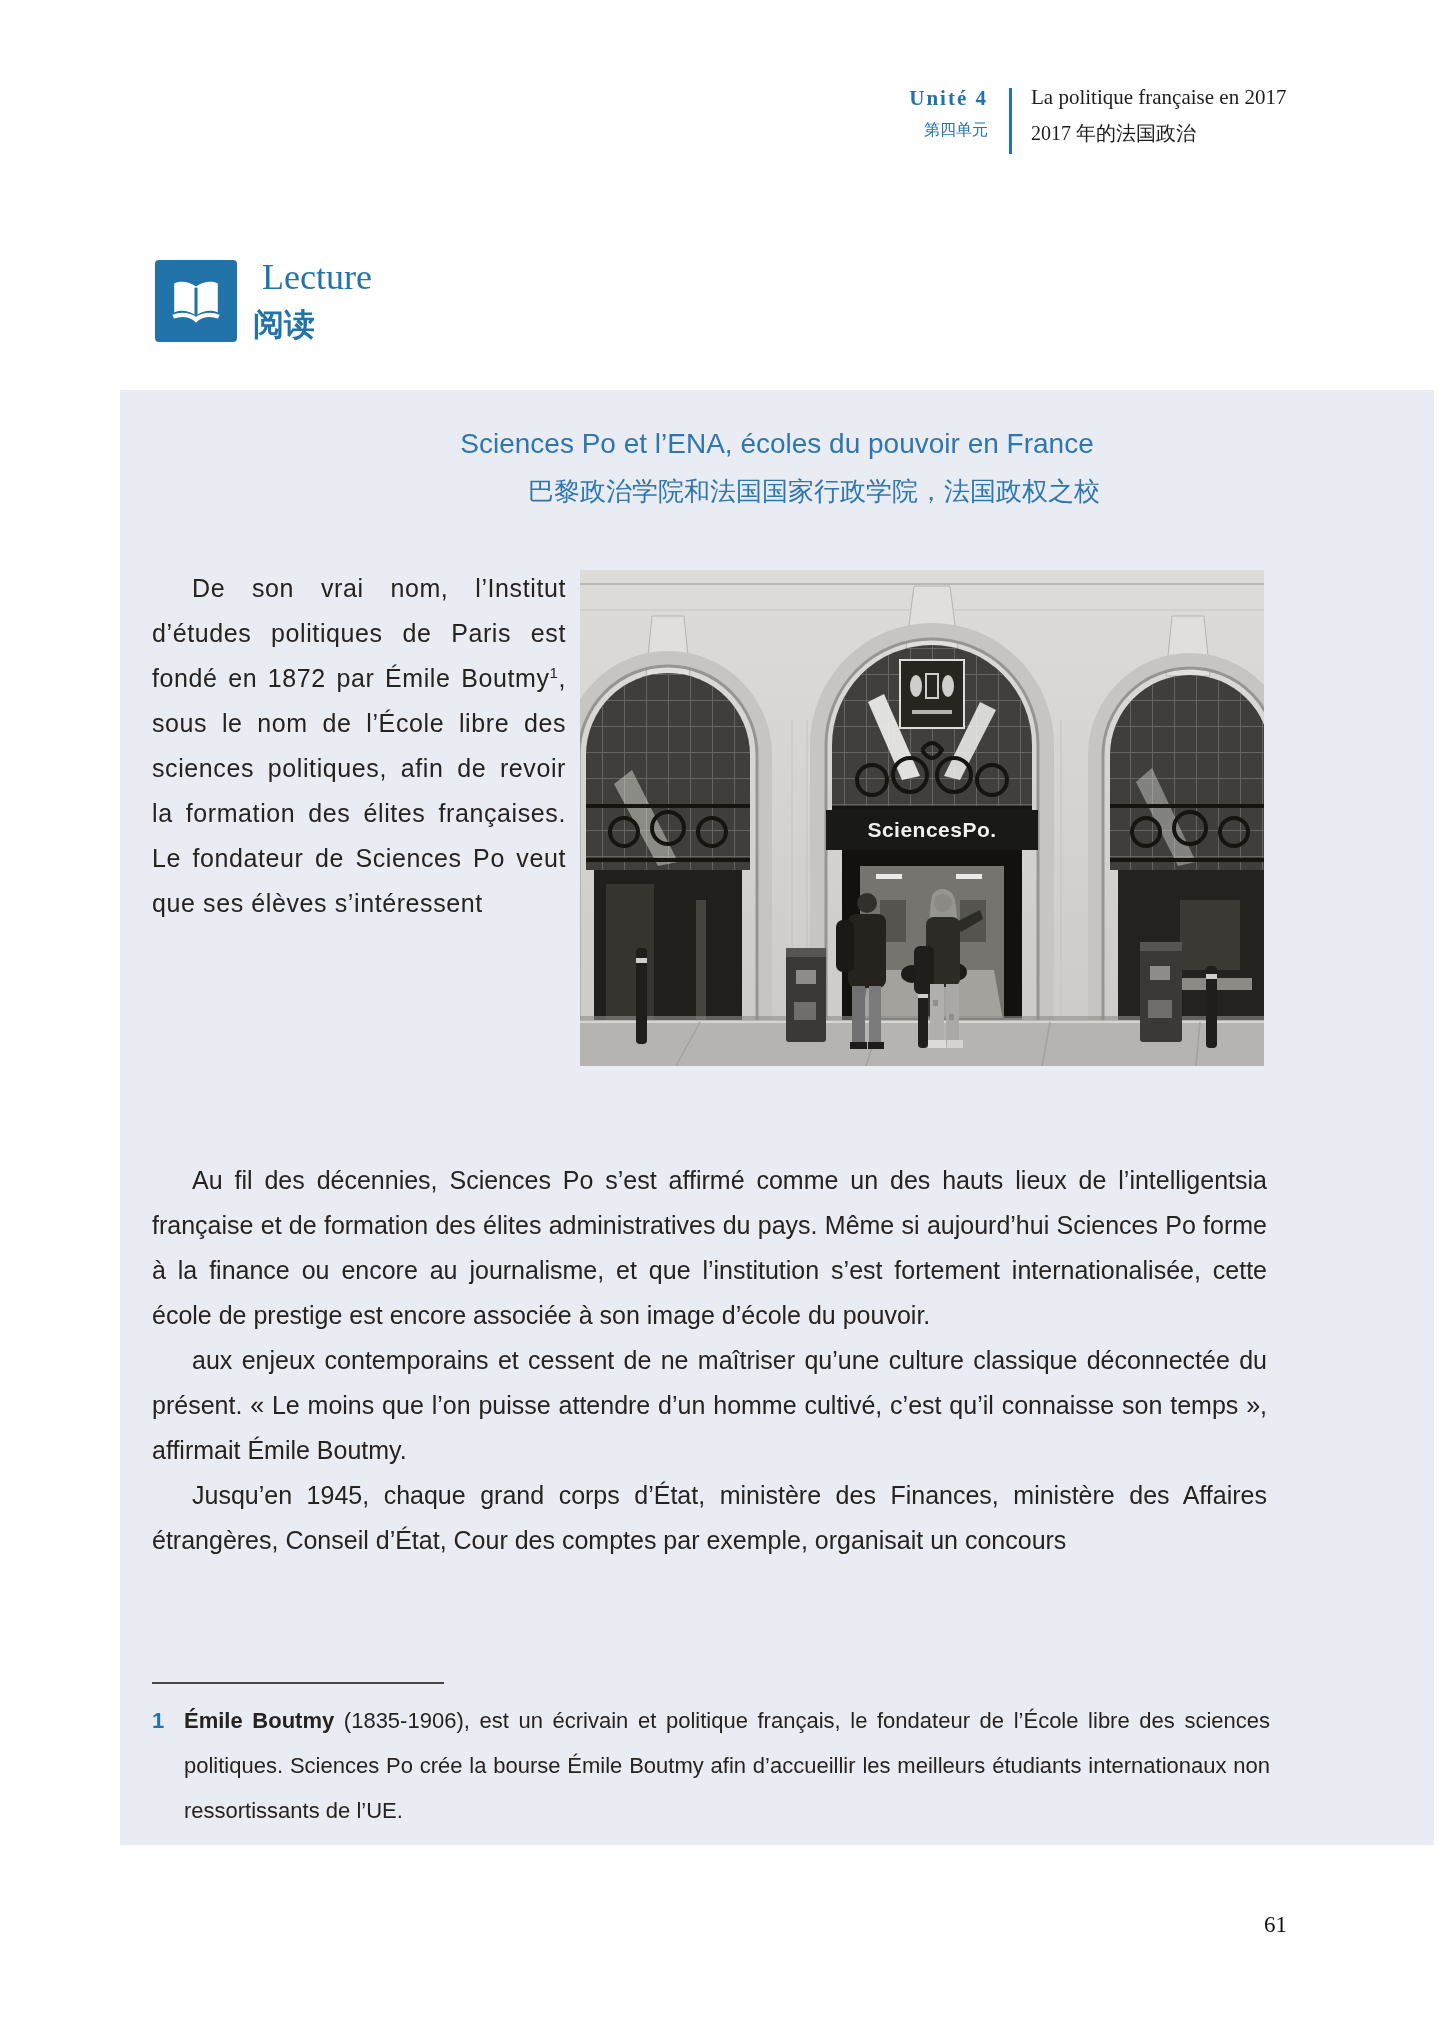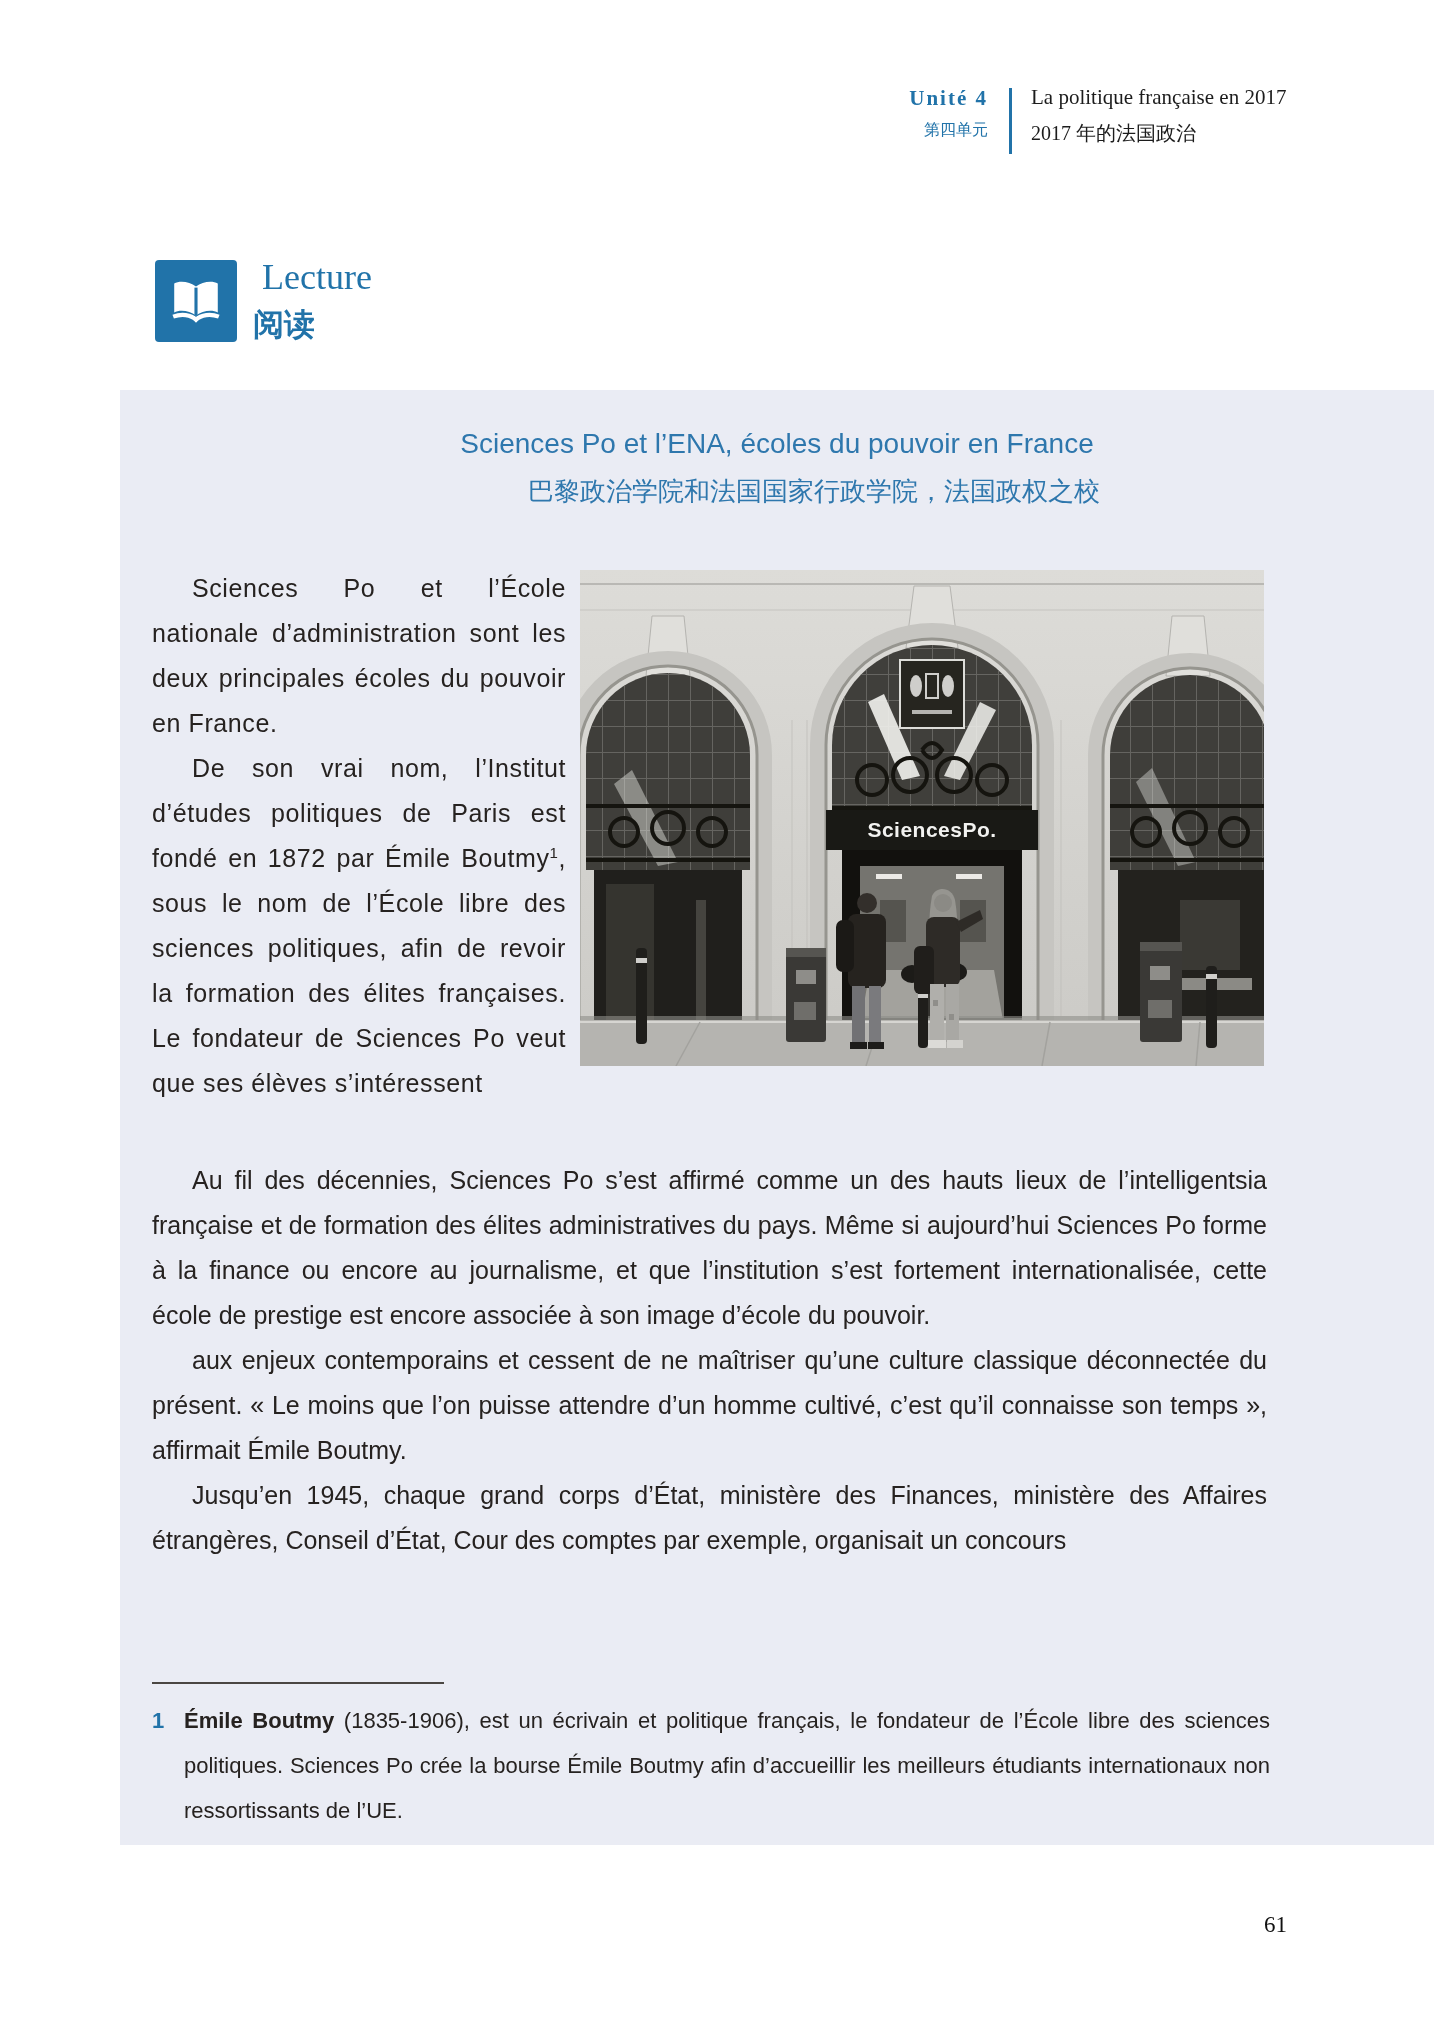--- a/index.html
+++ b/index.html
@@ -82,21 +82,20 @@
 </div>
 <div class="lecture-fr">Lecture</div>
 <div class="lecture-zh">阅读</div>
 
 <div class="content-box">
 
   <h1 class="article-title-fr">Sciences Po et l’ENA, écoles du pouvoir en France</h1>
   <h2 class="article-title-zh">巴黎政治学院和法国国家行政学院，法国政权之校</h2>
 
   <div class="column-text">
-    <p>Sciences Po et l’École nationale d’administration sont les deux principales écoles du pouvoir en France.</p>
     <p><span>De son vrai nom, l’Institut d’études politiques de Paris est fondé en 1872 par Émile Boutmy</span><sup class="fn-ref">1</sup><span>, sous le nom de l’École libre des sciences politiques, afin de revoir la formation des élites françaises. Le fondateur de Sciences Po veut que ses élèves s’intéressent</span></p>
   </div>
 
   <div class="photo">
     <svg width="684" height="496" viewBox="0 0 684 496" aria-hidden="true">
       <defs>
         <linearGradient id="wallg" x1="0" y1="0" x2="0" y2="1">
           <stop offset="0" stop-color="#dddcd8"></stop>
           <stop offset="1" stop-color="#cbcac6"></stop>
         </linearGradient>

